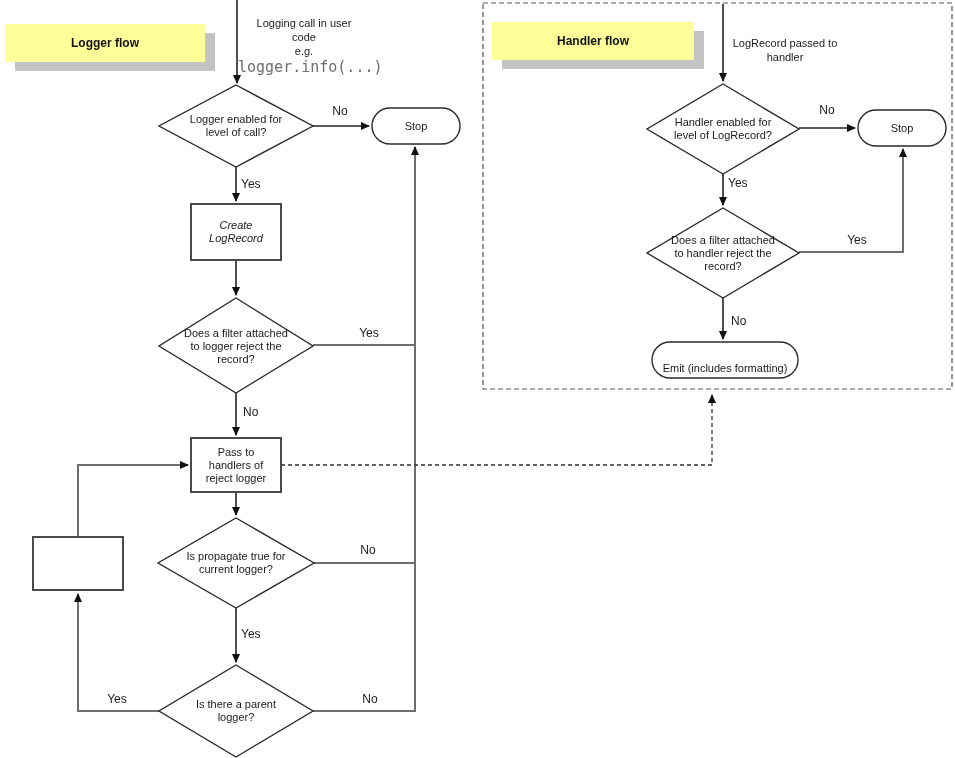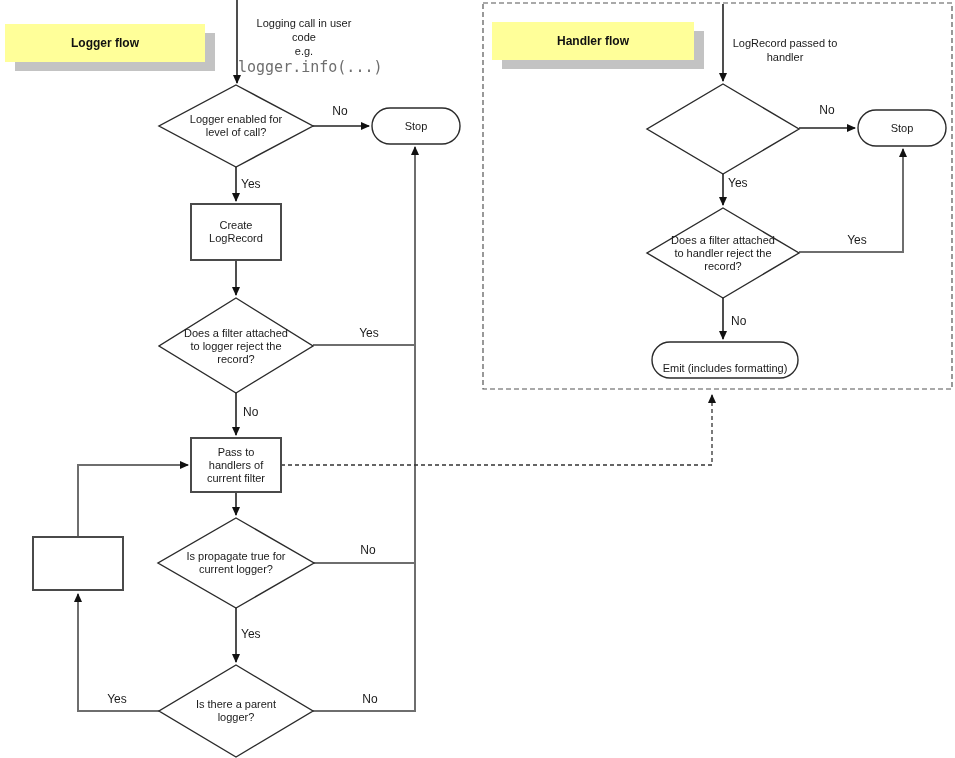--- a/index.html
+++ b/index.html
@@ -112,33 +112,35 @@
   <div class="freetext" style="left:238px;top:16px;width:132px;">Logging call in user
 code
 e.g.</div>
   <div class="freetext code" style="left:238px;top:60px;width:132px;">logger.info(...)</div>
   <div class="freetext" style="left:715px;top:36px;width:140px;">LogRecord passed to
 handler</div>
 
   <div class="nodetext" style="left:171px;top:99px;width:130px;height:54px;">Logger enabled for
 level of call?</div>
   <div class="nodetext" style="left:372px;top:108px;width:88px;height:36px;">Stop</div>
-  <div class="nodetext" style="left:191px;top:204px;width:90px;height:56px;">Create
+  <div class="nodetext" style="left:191px;top:204px;width:90px;height:56px;font-style:italic;">Create
 LogRecord</div>
   <div class="nodetext" style="left:166px;top:319px;width:140px;height:54px;">Does a filter attached
 to logger reject the
 record?</div>
   <div class="nodetext" style="left:191px;top:438px;width:90px;height:54px;">Pass to
 handlers of
-current filter</div>
+reject logger</div>
   <div class="nodetext" style="left:166px;top:536px;width:140px;height:54px;">Is propagate true for
 current logger?</div>
   <div class="nodetext" style="left:166px;top:684px;width:140px;height:54px;">Is there a parent
 logger?</div>
 
+  <div class="nodetext" style="left:653px;top:102px;width:140px;height:54px;">Handler enabled for
+level of LogRecord?</div>
   <div class="nodetext" style="left:858px;top:110px;width:88px;height:36px;">Stop</div>
   <div class="nodetext" style="left:653px;top:226px;width:140px;height:54px;">Does a filter attached
 to handler reject the
 record?</div>
   <div class="nodetext" style="left:652px;top:342px;width:146px;height:52px;white-space:nowrap;">Emit (includes formatting)</div>
 
   <div class="edge cx" style="left:340px;top:105px;">No</div>
   <div class="edge" style="left:241px;top:178px;">Yes</div>
   <div class="edge cx" style="left:369px;top:327px;">Yes</div>
   <div class="edge" style="left:243px;top:406px;">No</div>

